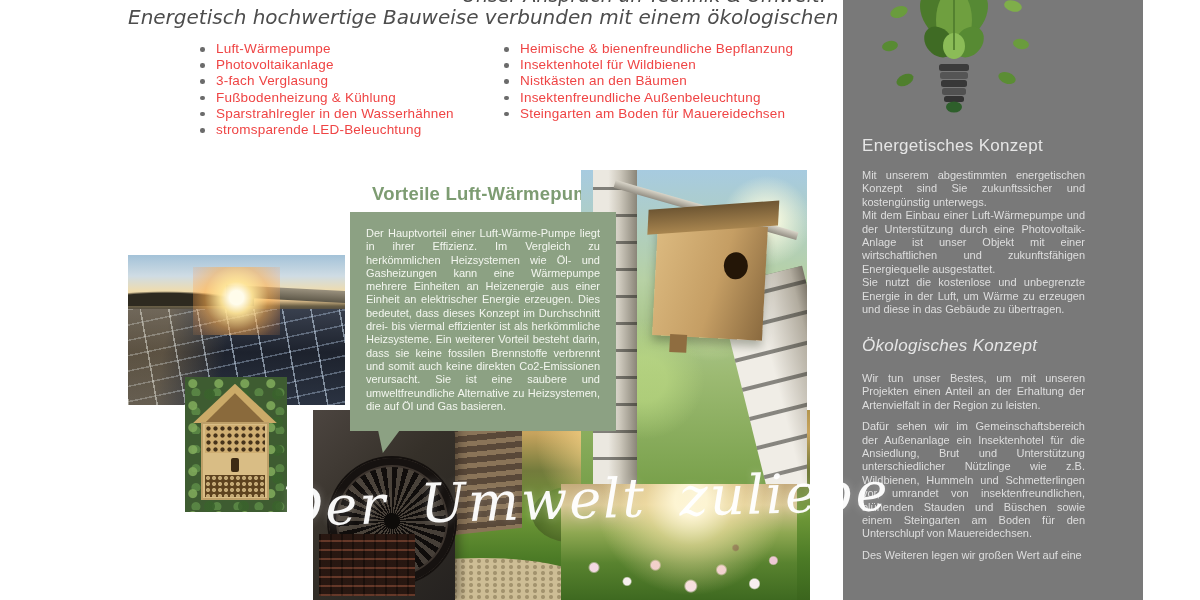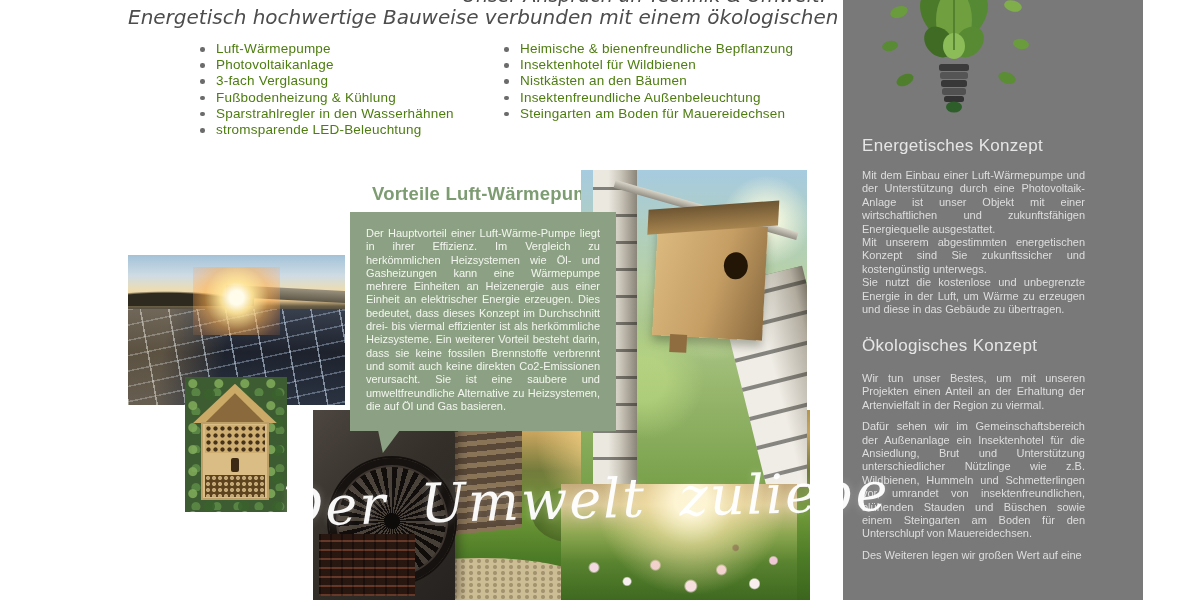--- a/index.html
+++ b/index.html
@@ -7,21 +7,21 @@
         font-family:"Liberation Sans",sans-serif;}
   .abs{position:absolute;}
 
   
   .title1{left:462px;top:-15px;width:340px;text-align:center;font-family:"DejaVu Sans",sans-serif;
           font-style:italic;font-size:19px;color:#4a4a4a;line-height:21px;white-space:nowrap;}
   .title2{left:128px;top:5px;width:680px;text-align:center;font-family:"DejaVu Sans",sans-serif;
           font-style:italic;font-size:20px;color:#4d4d4d;line-height:24px;white-space:nowrap;}
 
   
-  ul.blist{margin:0;padding:0;list-style:none;font-size:13.5px;color:#4d7c0f;letter-spacing:.2px;}
+  ul.blist{margin:0;padding:0;list-style:none;font-size:13.5px;color:#ef4444;letter-spacing:.2px;}
   ul.blist li{position:relative;line-height:16.2px;padding-left:0;}
   ul.blist li::before{content:"";position:absolute;left:-16px;top:6px;width:4.5px;height:4.5px;
           border-radius:50%;background:#6b6b6b;}
   .techlist{left:216px;top:41px;}
   .ecolist{left:520px;top:41px;}
 
   
   .adv-head{left:372px;top:183px;font-size:18.5px;font-weight:700;color:#7d9c72;letter-spacing:.2px;}
   .adv-box{left:350px;top:212px;width:266px;height:219px;background:#8ca183;z-index:6;
            box-sizing:border-box;padding:15px 16px 12px 16px;overflow:hidden;}
@@ -240,26 +240,26 @@
         <rect x="65" y="88" width="28" height="7" rx="2.5" fill="#555555"></rect>
         <rect x="66" y="96" width="26" height="7" rx="2.5" fill="#383838"></rect>
         <rect x="67" y="104" width="24" height="7" rx="2.5" fill="#515151"></rect>
         <rect x="69" y="112" width="20" height="6" rx="2.5" fill="#333333"></rect>
         <ellipse cx="79" cy="123" rx="8" ry="5.5" fill="#2e5f2b"></ellipse>
       </g>
     </svg>
 
     <h2 class="sb-head energy-head" style="margin:0;font-weight:400;">Energetisches Konzept</h2>
     <div class="sb-text energy-text">
+      <p>Mit unserem abgestimmten energetischen Konzept sind Sie zukunftssicher und kostengünstig unterwegs.</p>
       <p>Mit dem Einbau einer Luft-Wärmepumpe und der Unterstützung durch eine Photovoltaik-Anlage ist unser Objekt mit einer wirtschaftlichen und zukunftsfähigen Energiequelle ausgestattet.</p>
-      <p>Mit unserem abgestimmten energetischen Konzept sind Sie zukunftssicher und kostengünstig unterwegs.</p>
       <p>Sie nutzt die kostenlose und unbegrenzte Energie in der Luft, um Wärme zu erzeugen und diese in das Gebäude zu übertragen.</p>
     </div>
 
-    <h2 class="sb-head eco-head" style="margin:0;font-weight:400;">Ökologisches Konzept</h2>
+    <h2 class="sb-head eco-head" style="margin:0;font-weight:400;font-style:italic;">Ökologisches Konzept</h2>
     <div class="sb-text eco-text">
-      <p>Wir tun unser Bestes, um mit unseren Projekten einen Anteil an der Erhaltung der Artenvielfalt in der Region zu viermal.</p>
+      <p>Wir tun unser Bestes, um mit unseren Projekten einen Anteil an der Erhaltung der Artenvielfalt in der Region zu leisten.</p>
       <p class="gap">Dafür sehen wir im Gemeinschaftsbereich der Außenanlage ein Insektenhotel für die Ansiedlung, Brut und Unterstützung unterschiedlicher Nützlinge wie z.B. Wildbienen, Hummeln und Schmetterlingen vor, umrandet von insektenfreundlichen, blühenden Stauden und Büschen sowie einem Steingarten am Boden für den Unterschlupf von Mauereidechsen.</p>
       <p class="gap">Des Weiteren legen wir großen Wert auf eine</p>
     </div>
   </aside>
 
 </div>
 
 </body></html>

